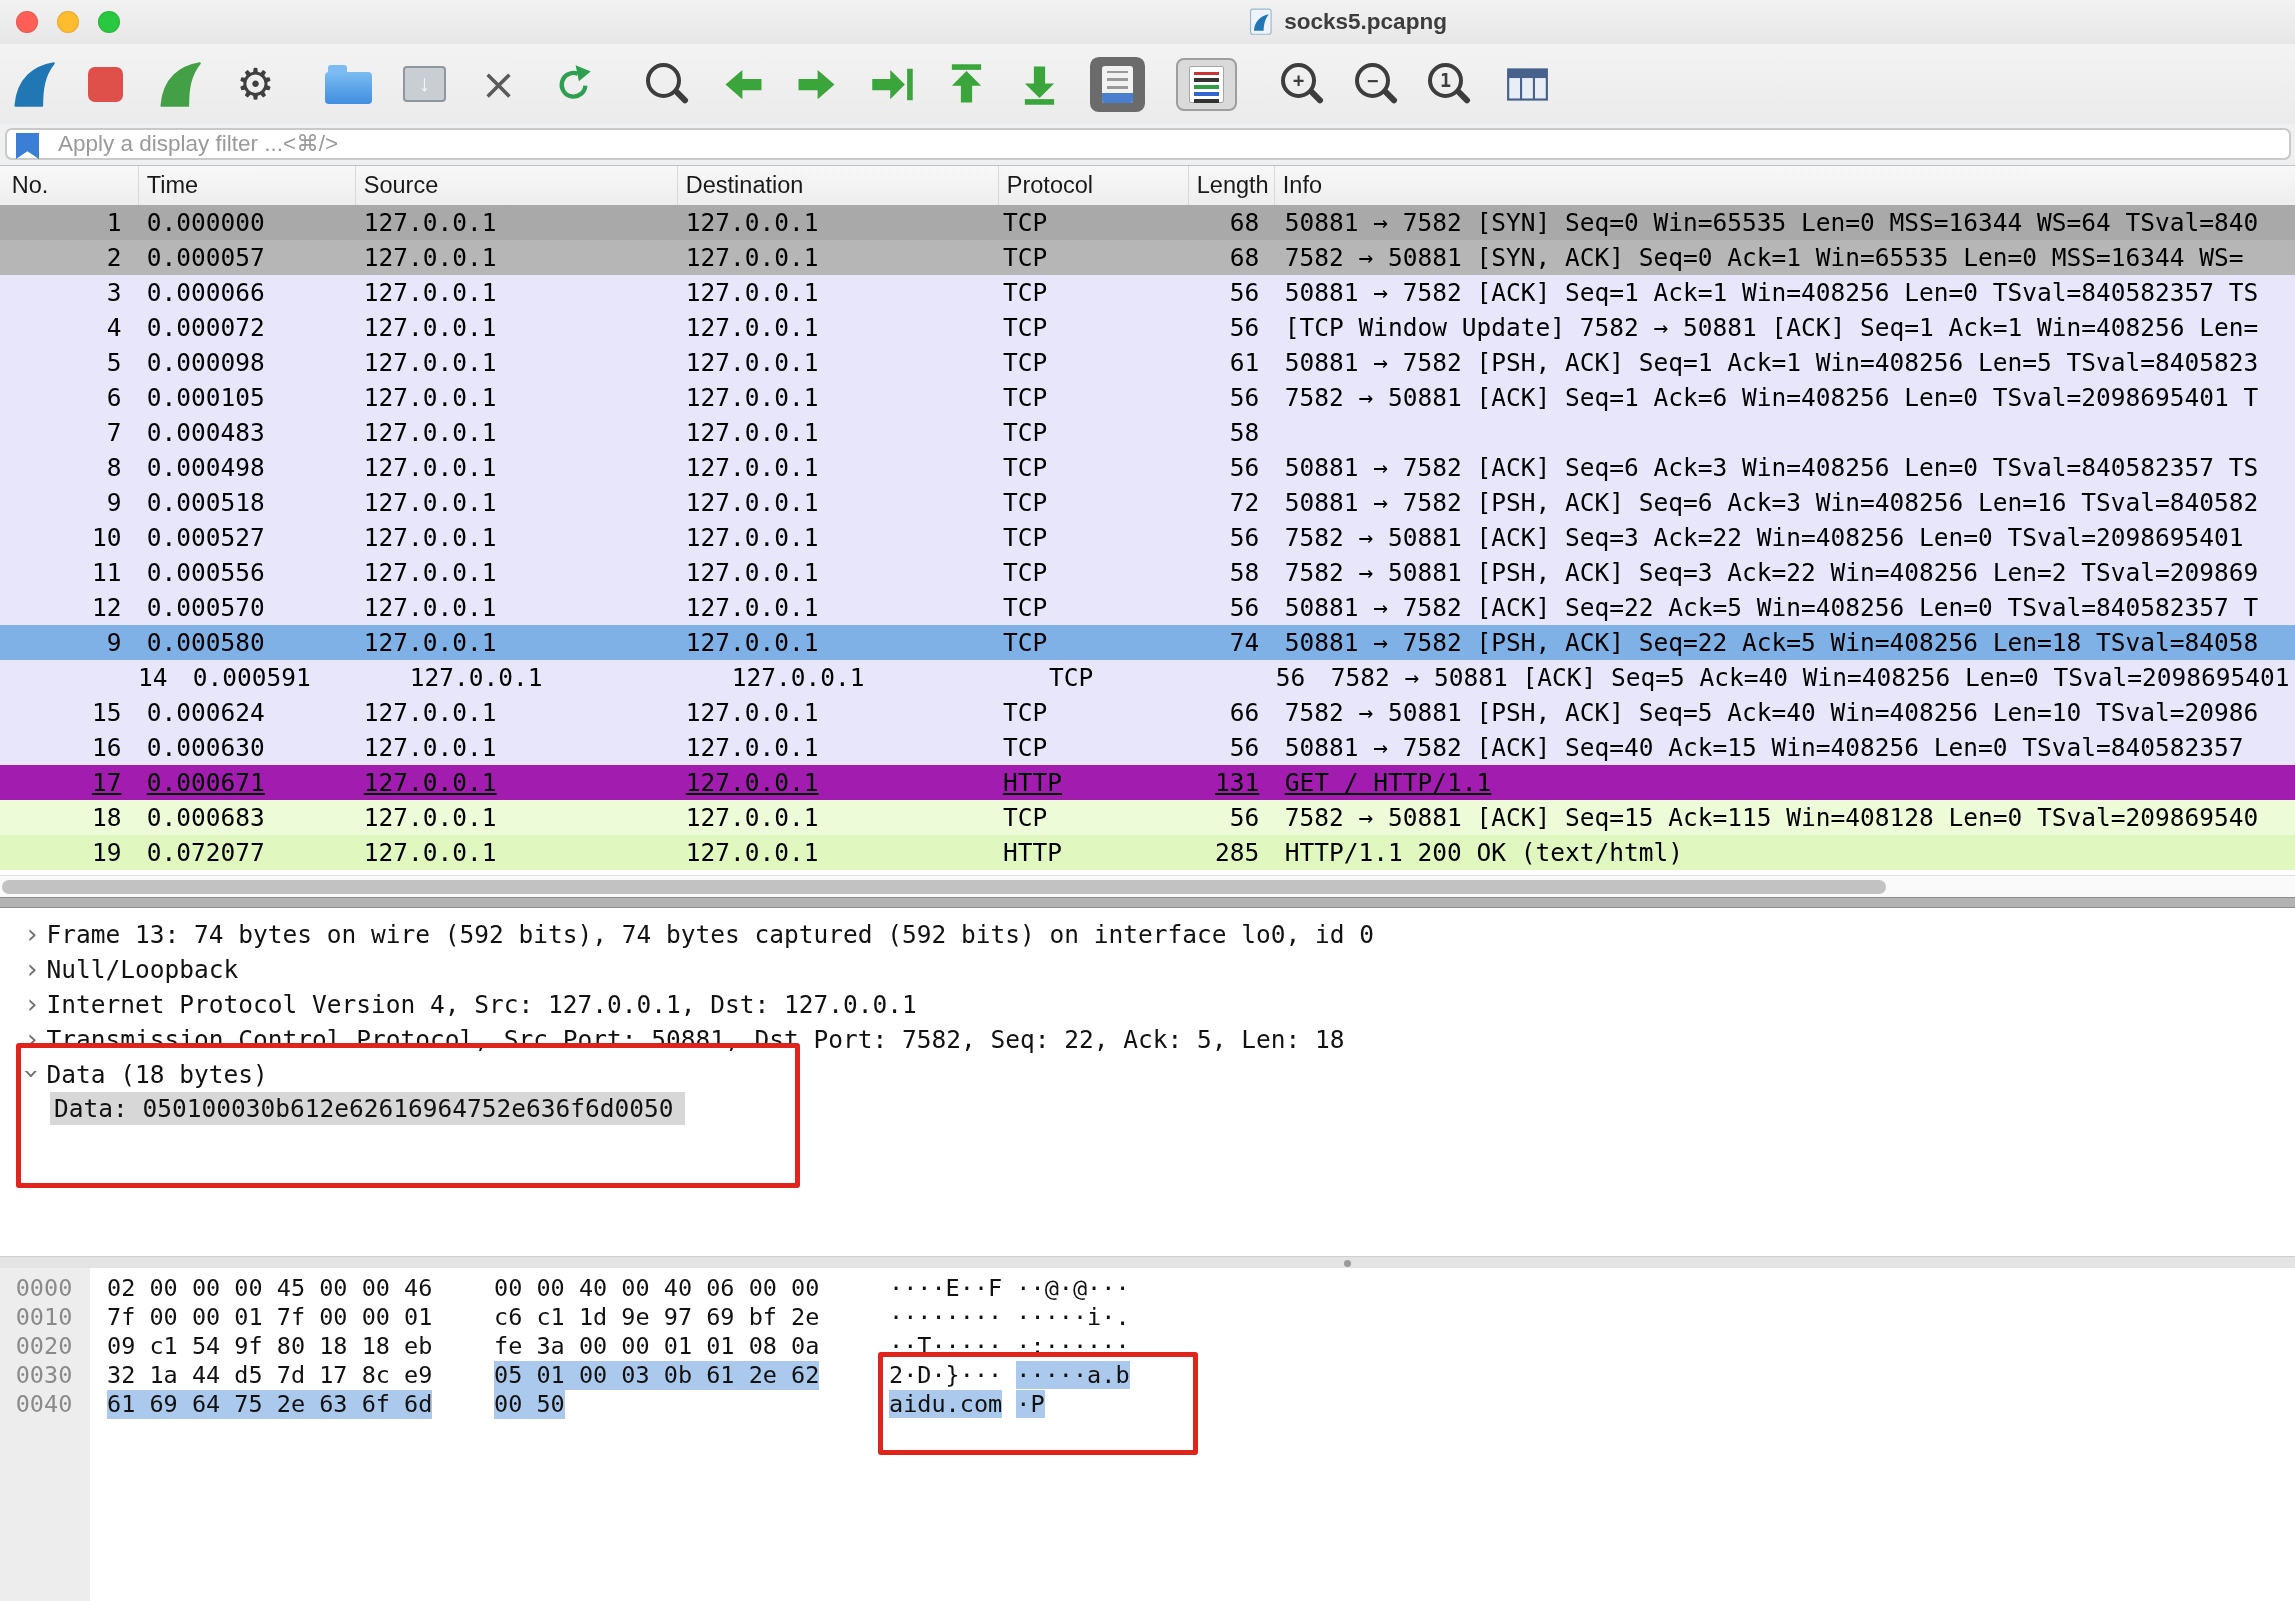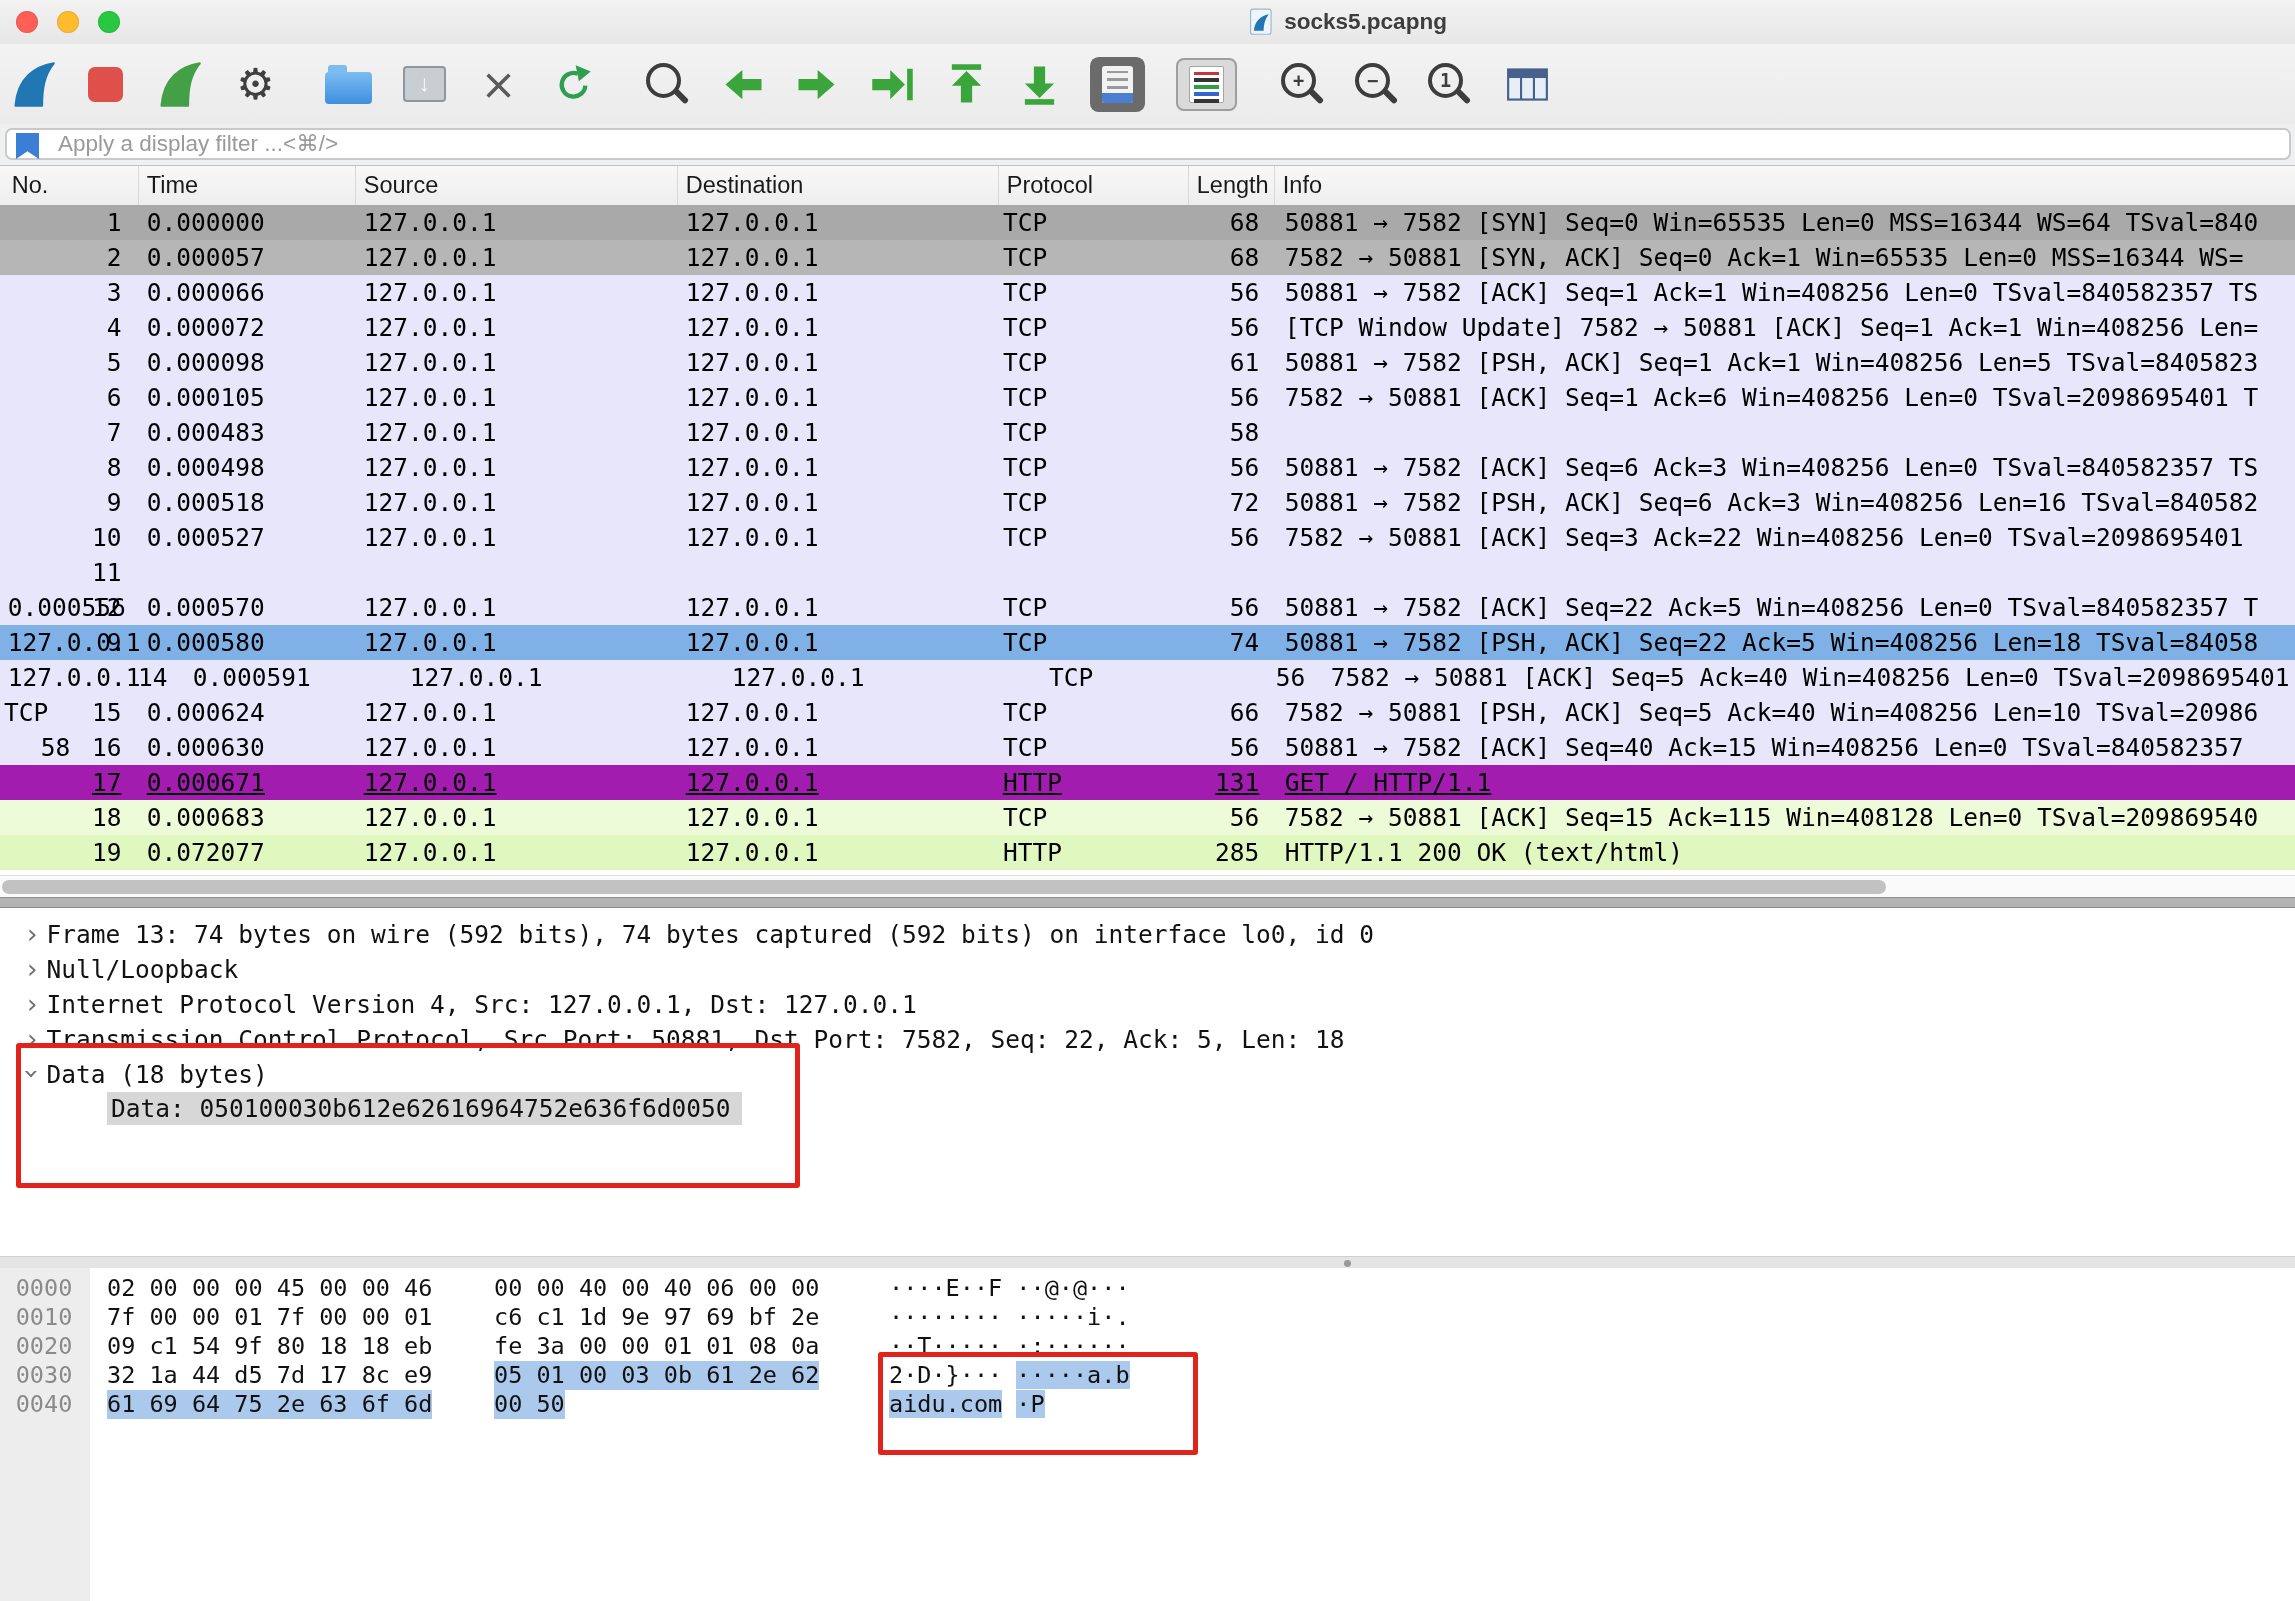--- a/index.html
+++ b/index.html
@@ -339,21 +339,21 @@
     </div>
     <div class="prow" style="background: rgb(231, 230, 251);">
       <span class="pcell c0" style="width: 139px;">10</span>
       <span class="pcell c1" style="width: 217px;">0.000527</span>
       <span class="pcell c2" style="width: 322px;">127.0.0.1</span>
       <span class="pcell c3" style="width: 321px;">127.0.0.1</span>
       <span class="pcell c4" style="width: 190px;">TCP</span>
       <span class="pcell c5" style="width: 86px;">56</span>
       <span class="pcell c6 flex1">7582 → 50881 [ACK] Seq=3 Ack=22 Win=408256 Len=0 TSval=2098695401</span>
     </div>
-    <div class="prow" style="background: rgb(231, 230, 251); flex-direction: column;">
+    <div class="prow" style="background: rgb(231, 230, 251);">
       <span class="pcell c0" style="width: 139px;">11</span>
       <span class="pcell c1" style="width: 217px;">0.000556</span>
       <span class="pcell c2" style="width: 322px;">127.0.0.1</span>
       <span class="pcell c3" style="width: 321px;">127.0.0.1</span>
       <span class="pcell c4" style="width: 190px;">TCP</span>
       <span class="pcell c5" style="width: 86px;">58</span>
       <span class="pcell c6 flex1">7582 → 50881 [PSH, ACK] Seq=3 Ack=22 Win=408256 Len=2 TSval=209869</span>
     </div>
     <div class="prow" style="background: rgb(231, 230, 251);">
       <span class="pcell c0" style="width: 139px;">12</span>
@@ -433,21 +433,21 @@
 </div>
 <div id="splitter-list"></div>
 
 <div id="details-pane">
   <div id="detail-lines">
       <div class="dline" style="padding-left: 17.6px;"><span class="chev collapsed">›</span><span class="dtext">Frame 13: 74 bytes on wire (592 bits), 74 bytes captured (592 bits) on interface lo0, id 0</span></div>
       <div class="dline" style="padding-left: 17.6px;"><span class="chev collapsed">›</span><span class="dtext">Null/Loopback</span></div>
       <div class="dline" style="padding-left: 17.6px;"><span class="chev collapsed">›</span><span class="dtext">Internet Protocol Version 4, Src: 127.0.0.1, Dst: 127.0.0.1</span></div>
       <div class="dline" style="padding-left: 17.6px;"><span class="chev collapsed">›</span><span class="dtext">Transmission Control Protocol, Src Port: 50881, Dst Port: 7582, Seq: 22, Ack: 5, Len: 18</span></div>
       <div class="dline" style="padding-left: 17.6px;"><span class="chev expanded">›</span><span class="dtext">Data (18 bytes)</span></div>
-      <div class="dline" style="padding-left: 82px;"><span class="chev none"></span><span class="dtext fieldsel">Data: 050100030b612e62616964752e636f6d0050</span></div>
+      <div class="dline" style="padding-left: 25px;"><span class="chev none"></span><span class="dtext fieldsel">Data: 050100030b612e62616964752e636f6d0050</span></div>
     </div>
 </div>
 <div id="splitter-hex">
   <span class="dot"></span>
 </div>
 
 <div id="hex-pane">
   <div id="hex-gutter"></div>
   <div id="hex-rows">
       <div class="hxrow">

